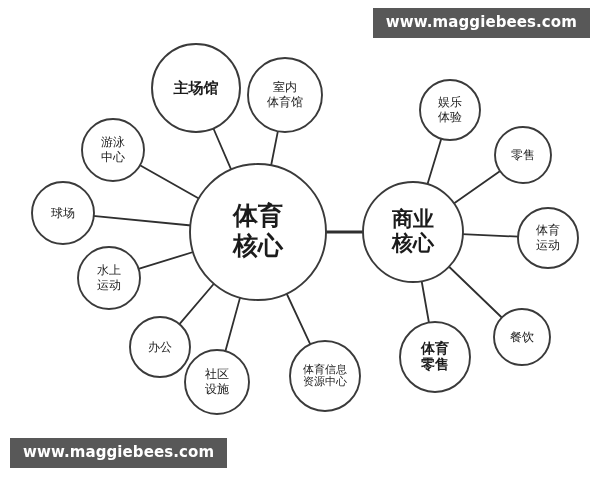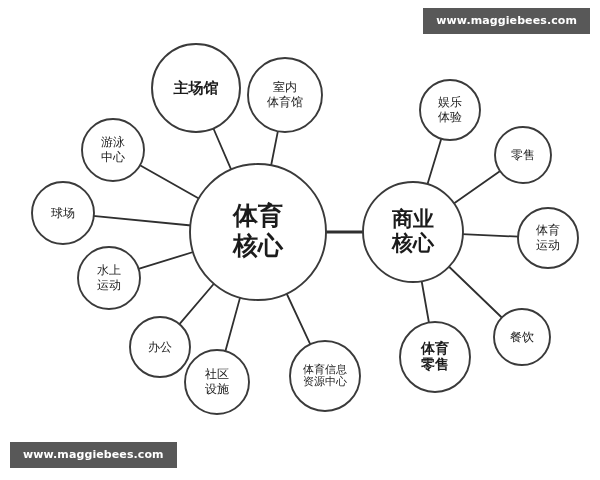--- a/index.html
+++ b/index.html
@@ -24,21 +24,21 @@
     position: absolute;
     left: 0;
     top: 0;
     width: 600px;
     height: 480px;
   }
   .wm {
     position: absolute;
     background: #585858;
     color: #ffffff;
-    font-size: 11px;
+    font-size: 15px;
     font-weight: 700;
     letter-spacing: 0.1px;
     line-height: 1;
     padding: 7px 13px 8px 13px;
     white-space: nowrap;
     font-family: "DejaVu Sans", "Liberation Sans", sans-serif;
   }
   #wm-top {
     right: 10px;
     top: 8px;

